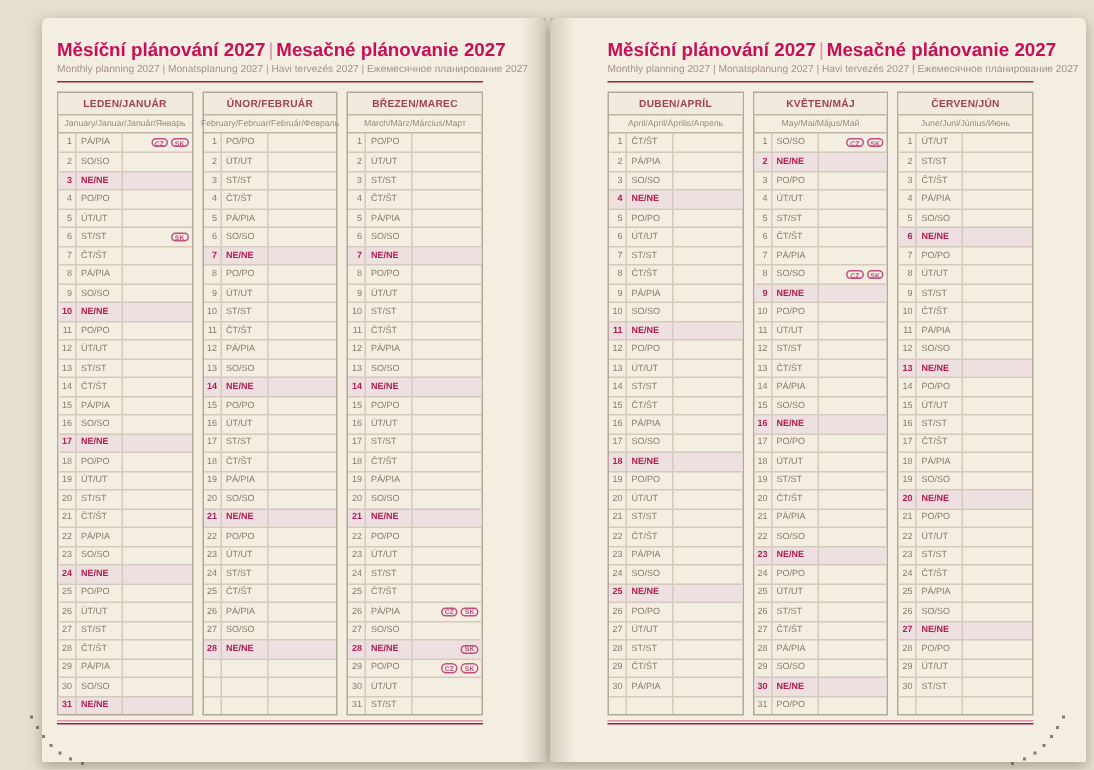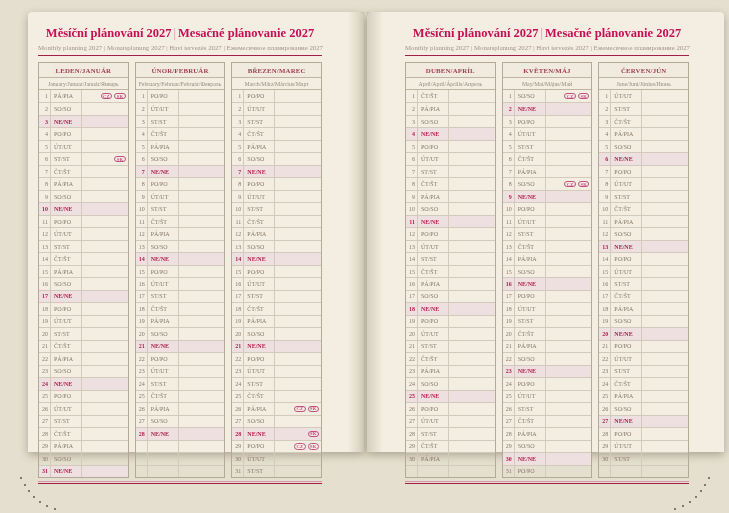--- a/index.html
+++ b/index.html
@@ -5,25 +5,24 @@
   * { box-sizing: border-box; margin: 0; padding: 0; }
   html,body { width: 729px; height: 513px; overflow: hidden; }
   body {
     font-family: "Liberation Sans", sans-serif;
     background: #e5dfcf;
     position: relative;
   }
   .spread { position: absolute; inset: 0; }
 
   .page {
-    position: absolute; top: 12px; height: 440px;
+    position: absolute; top: 12px; height: 496px;
     background: var(--c-paper, #f3eee1);
     border-radius: 4px 4px 0 0;
     box-shadow: 0 3px 9px rgba(90,75,55,.4);
-    font-family: Liberation Serif, serif;
   }
   .page-left  { left: 28px;  width: 336px; }
   .page-right { left: 367px; width: 357px; }
   
   .page-left::after, .page-right::before {
     content:""; position:absolute; top:0; bottom:0; width:16px; pointer-events:none;
   }
   .page-left::after  { right:0; background:linear-gradient(to right, rgba(110,90,65,0), rgba(110,90,65,.22)); }
   .page-right::before{ left:0;  background:linear-gradient(to left,  rgba(110,90,65,0), rgba(110,90,65,.22)); }
 

